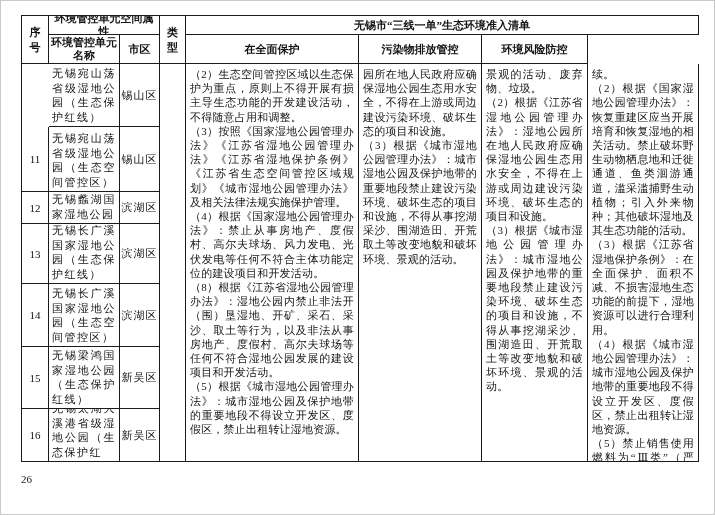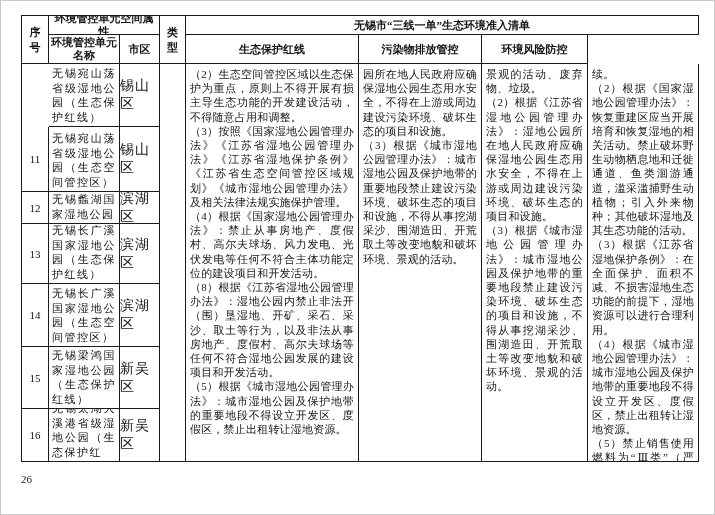--- a/index.html
+++ b/index.html
@@ -23,21 +23,21 @@
     display:flex;align-items:center;justify-content:center;text-align:center;
     font-weight:bold;font-size:11px;line-height:13px;padding:1px 2px;
   }
   .vtxt{display:inline-block;width:1.25em;line-height:15px;text-align:center;}
   .numc{display:flex;align-items:center;justify-content:center;font-size:11px;}
   .namec{display:flex;align-items:flex-end;padding:2px 3px;}
   .namec .inner{
     width:100%;font-size:11px;line-height:14.5px;letter-spacing:1.5px;
     text-align:justify;
   }
-  .distc{display:flex;align-items:center;justify-content:center;font-size:14px;letter-spacing:1px;}
+  .distc{display:flex;align-items:center;justify-content:center;font-size:11px;letter-spacing:1px;}
   .txtc{padding:3px 4px;}
   .txtc p{
     margin:0;font-size:11px;line-height:14.2px;letter-spacing:0.2px;
     text-align:justify;word-break:break-all;
   }
   .pageno{
     position:absolute;left:0;top:472px;width:100%;text-align:left;
     font-size:11px;color:#222;padding-left:20px;
   }
 </style>
@@ -51,21 +51,21 @@
       <span class="vtxt">序号</span>
     </div>
     <div class="c hc" style="grid-area:1/2/2/4;text-align:center;">环境管控单元空间属性</div>
     <div class="c hc" style="grid-area:1/4/3/5;">
       <span class="vtxt">类型</span>
     </div>
     <div class="c hc" style="grid-area:1/5/2/9;">无锡市“三线一单”生态环境准入清单</div>
 
     <div class="c hc" style="grid-area:2/2/3/3;">环境管控单元名称</div>
     <div class="c hc" style="grid-area:2/3/3/4;">市区</div>
-    <div class="c hc" style="grid-area:2/5/3/6;">生态保护红线</div>
+    <div class="c hc" style="grid-area:2/5/3/6;">在全面保护</div>
     <div class="c hc" style="grid-area:2/6/3/7;">污染物排放管控</div>
     <div class="c hc" style="grid-area:2/7/3/8;">环境风险防控</div>
 
     <div class="c namec" style="grid-area:3/2/4/3;">
       <div class="inner">无锡宛山荡省级湿地公园（生态保护红线）</div>
     </div>
     <div class="c distc" style="grid-area:3/3/4/4;">锡山区</div>
 
     <div class="c numc" style="grid-area:4/1/5/2;">11</div>
     <div class="c namec" style="grid-area:4/2/5/3;">

